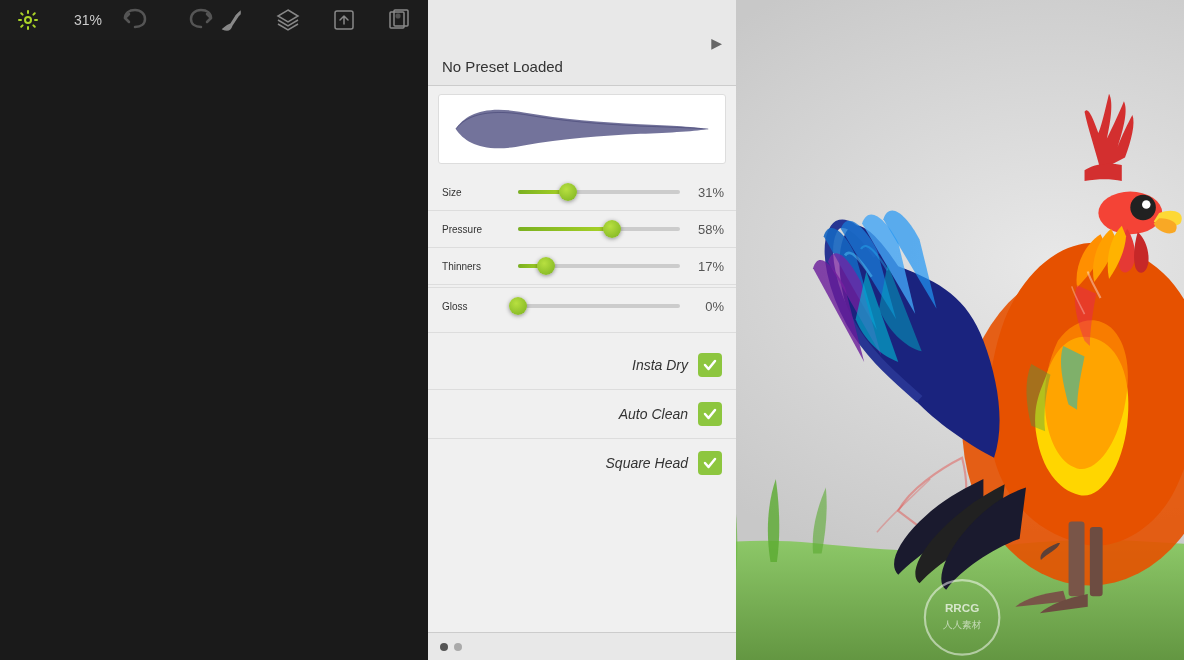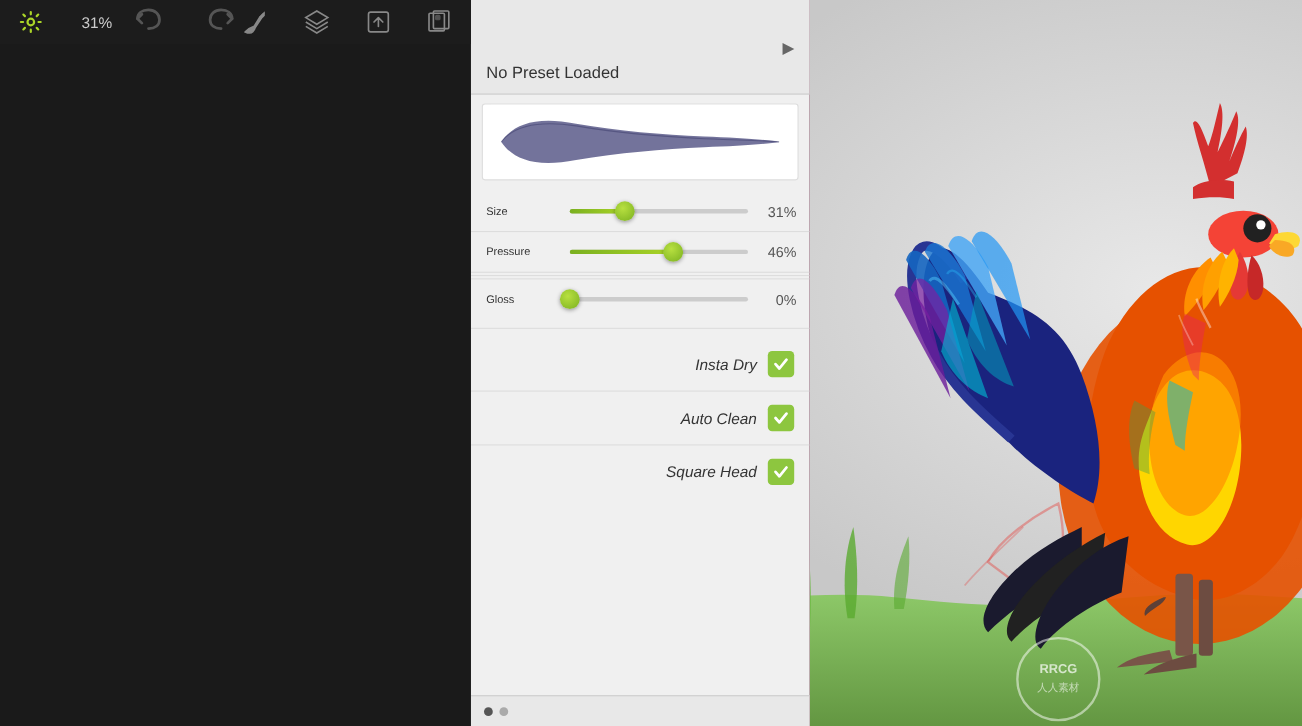--- a/index.html
+++ b/index.html
@@ -375,25 +375,34 @@
 
         <div class="divider"></div>
 
         <div class="slider-row">
           <span class="slider-label">Pressure</span>
           <div class="slider-custom">
             <div class="slider-bg"></div>
             <div class="slider-green" style="width: 58%"></div>
             <div class="slider-knob" style="left: 58%"></div>
           </div>
-          <span class="slider-value">46%</span>
+          <span class="slider-value">58%</span>
         </div>
 
         <div class="divider"></div>
 
+        <div class="slider-row">
+          <span class="slider-label">Thinners</span>
+          <div class="slider-custom">
+            <div class="slider-bg"></div>
+            <div class="slider-green" style="width: 17%"></div>
+            <div class="slider-knob" style="left: 17%"></div>
+          </div>
+          <span class="slider-value">17%</span>
+        </div>
 
         <div class="divider"></div>
 
 
         <div class="divider"></div>
 
         <div class="slider-row">
           <span class="slider-label">Gloss</span>
           <div class="slider-custom">
             <div class="slider-bg"></div>

